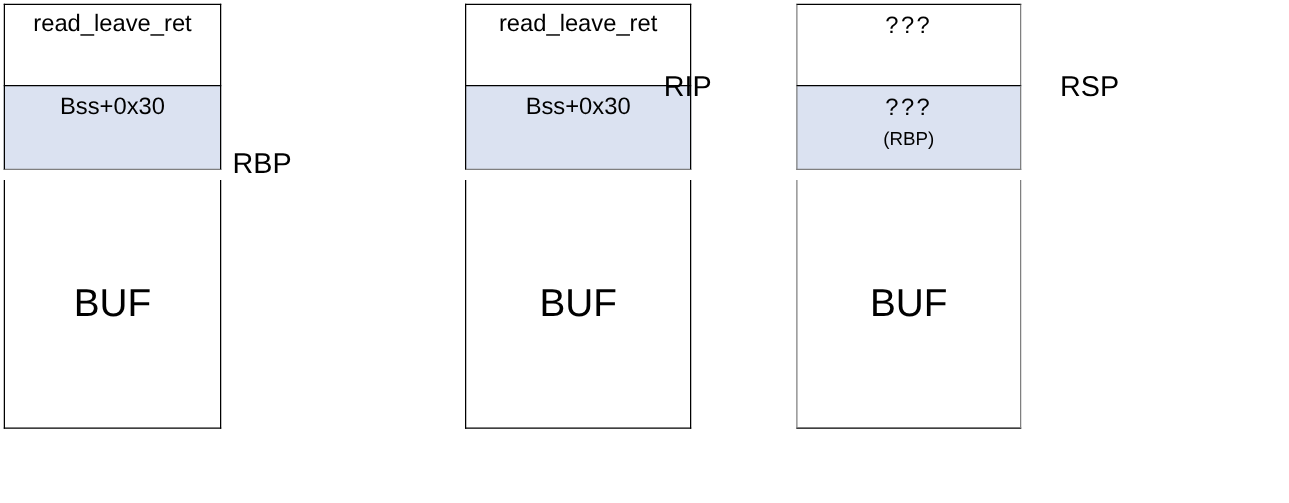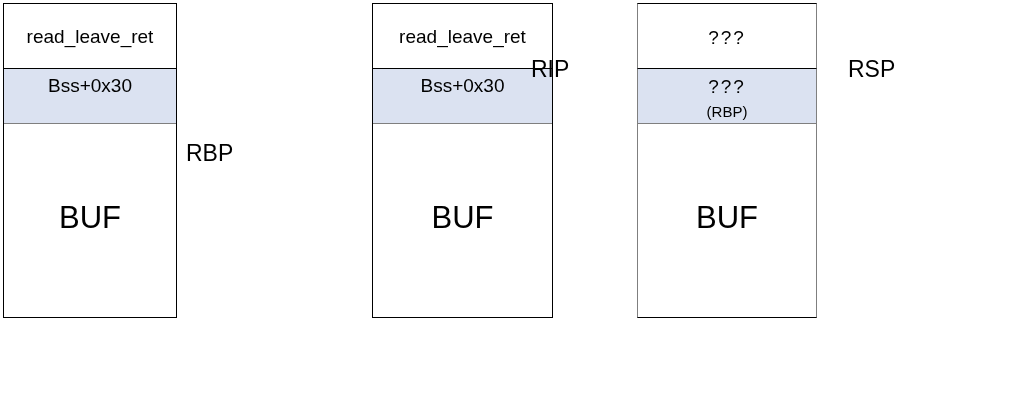--- a/index.html
+++ b/index.html
@@ -39,35 +39,35 @@
     text-align: center;
     overflow: hidden;
   }
 
   .cell-ret {
     top: 0;
     height: 65px;
     border: 1px solid #000000;
     border-bottom: none;
     display: block;
-    padding-top: 21px;
+    padding-top: 4px;
   }
 
   .cell-saved {
     top: 65px;
-    height: 56px;
+    height: 68px;
     background: #dbe2f1;
     border: 1px solid #000000;
     border-bottom: 1px solid #7f7f7f;
     display: block;
     padding-top: 5px;
   }
 
   .cell-buf {
-    top: 116px;
+    top: 141px;
     height: 199px;
     border: 1px solid #000000;
     border-top: none;
     display: flex;
     align-items: center;
     justify-content: center;
     text-align: center;
   }
 
   
@@ -129,21 +129,21 @@
     <div class="cell cell-ret">
       <span class="label-small">read_leave_ret</span>
     </div>
     <div class="cell cell-saved">
       <span class="label-small">Bss+0x30</span>
     </div>
     <div class="cell cell-buf">
       <span class="label-buf">BUF</span>
     </div>
   </div>
-  <div class="reg-label" style="left:186px; top:140px;">
+  <div class="reg-label" style="left:186px; top:117px;">
     <span>RBP</span>
   </div>
 
   <div class="stack-box" style="left:372px; top:3px; width:181px; height:332px;">
     <div class="cell cell-ret">
       <span class="label-small">read_leave_ret</span>
     </div>
     <div class="cell cell-saved">
       <span class="label-small">Bss+0x30</span>
     </div>

